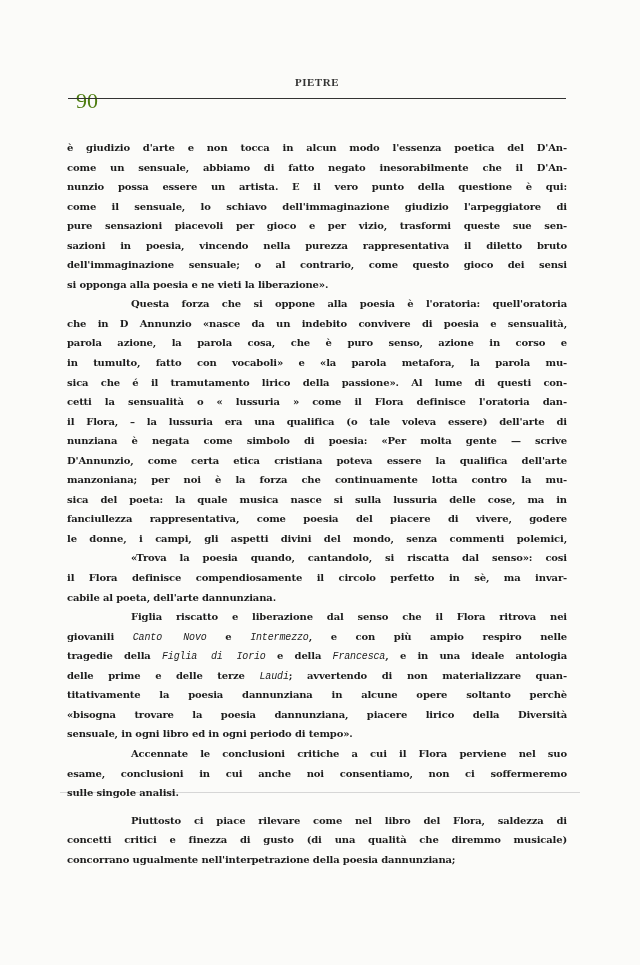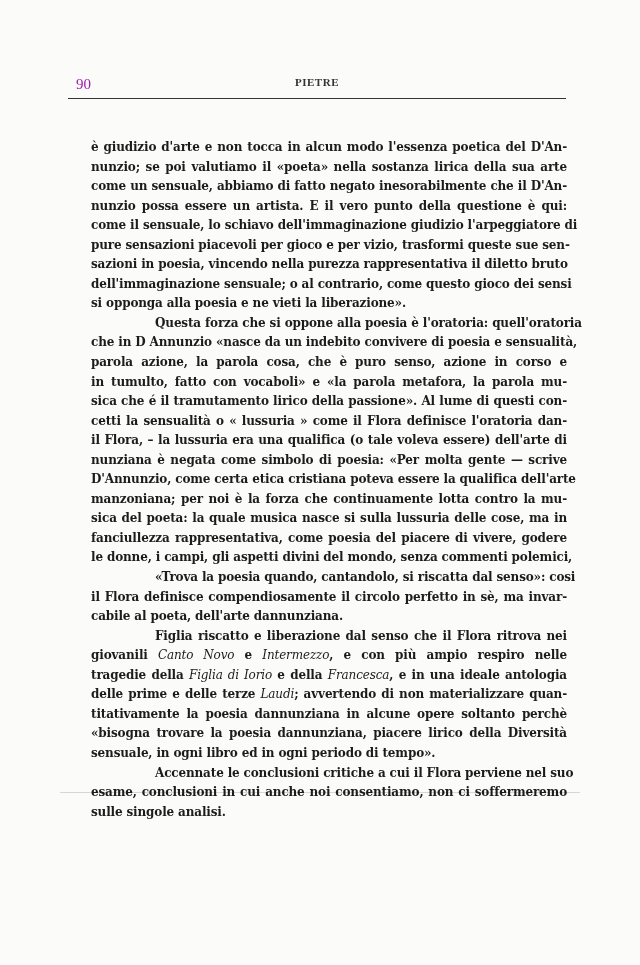--- a/index.html
+++ b/index.html
@@ -1,48 +1,47 @@
 <!DOCTYPE html>
 <html><head>
 <meta charset="utf-8">
 <style>
   html, body { margin:0; padding:0; }
   body {
     width:640px; height:965px; background:#fbfbf9; position:relative; overflow:hidden;
     font-family:"DejaVu Serif", serif; color:#1c1c1c;
   }
   .header { position:absolute; left:68px; top:76px; width:498px; height:22px; }
-  .page-num { position:absolute; left:8px; top:0; font-family:"Liberation Serif", serif; font-size:15px; color:#a21caf; }
+  .page-num { position:absolute; left:8px; top:12px; font-family:"Liberation Serif", serif; font-size:22px; color:#4d7c0f; }
   .running-title { position:absolute; left:0; right:0; top:0; text-align:center; font-family:"Liberation Serif", serif; font-size:11px; letter-spacing:0.5px; font-weight:bold; color:#333; }
   .rule { position:absolute; left:68px; top:98px; width:498px; height:0; border-top:1.5px solid #333; }
   .body-text { position:absolute; left:67px; top:138px; width:500px; }
   .line {
-    font-size:12px; line-height:19.55px; height:19.55px; white-space:nowrap;
-    text-align:justify; text-align-last:justify; font-weight:bold; letter-spacing:-0.15px;margin-left:24px;
+    font-size:10px; line-height:19.55px; height:19.55px; white-space:nowrap;
+    text-align:justify; text-align-last:justify; font-weight:bold; letter-spacing:-0.15px;
   }
   .line.last { text-align-last:left; }
   .line.indent { padding-left:64px; }
-  .line em { font-style:italic; font-weight:normal; }
+  .line em { font-style:italic; font-weight:normal;font-family:Liberation Mono, monospace; }
   .gap { height:8px; }
   .faint-rule { position:absolute; left:60px; top:792px; width:520px; border-top:1px solid #d6d6d6; }
 </style>
 </head>
 <body>
 
 <div class="header">
   <span class="page-num">90</span>
   <span class="running-title">PIETRE</span>
 </div>
 <div class="rule"></div>
 <div class="faint-rule"></div>
 
 <div class="body-text" id="body-text">
     <div>
       <div class="line">è giudizio d'arte e non tocca in alcun modo l'essenza poetica del D'An-</div>
-      <div class="line">nunzio; se poi valutiamo il «poeta» nella sostanza lirica della sua arte</div>
       <div class="line">come un sensuale, abbiamo di fatto negato inesorabilmente che il D'An-</div>
       <div class="line">nunzio possa essere un artista. E il vero punto della questione è qui:</div>
       <div class="line">come il sensuale, lo schiavo dell'immaginazione giudizio l'arpeggiatore di</div>
       <div class="line">pure sensazioni piacevoli per gioco e per vizio, trasformi queste sue sen-</div>
       <div class="line">sazioni in poesia, vincendo nella purezza rappresentativa il diletto bruto</div>
       <div class="line">dell'immaginazione sensuale; o al contrario, come questo gioco dei sensi</div>
       <div class="line last">si opponga alla poesia e ne vieti la liberazione».</div>
     </div>
     <div>
       <div class="line indent">Questa forza che si oppone alla poesia è l'oratoria: quell'oratoria</div>
@@ -72,13 +71,18 @@
       <div class="line">titativamente la poesia dannunziana in alcune opere soltanto perchè</div>
       <div class="line">«bisogna trovare la poesia dannunziana, piacere lirico della Diversità</div>
       <div class="line last">sensuale, in ogni libro ed in ogni periodo di tempo».</div>
     </div>
     <div>
       <div class="line indent">Accennate le conclusioni critiche a cui il Flora perviene nel suo</div>
       <div class="line">esame, conclusioni in cui anche noi consentiamo, non ci soffermeremo</div>
       <div class="line last">sulle singole analisi.</div>
     </div>
     <div class="gap"></div>
+    <div>
+      <div class="line indent">Piuttosto ci piace rilevare come nel libro del Flora, saldezza di</div>
+      <div class="line">concetti critici e finezza di gusto (di una qualità che diremmo musicale)</div>
+      <div class="line last">concorrano ugualmente nell'interpetrazione della poesia dannunziana;</div>
+    </div>
   </div>
 
 </body></html>

